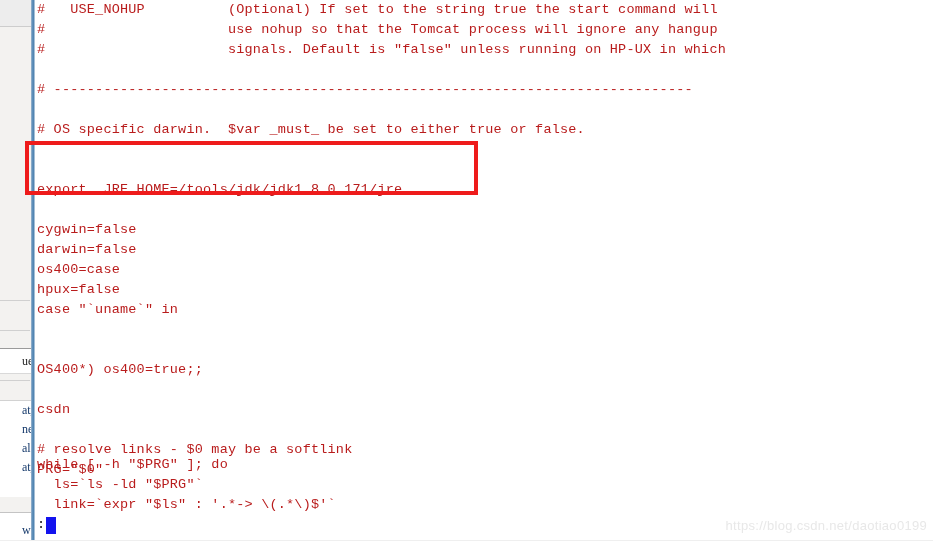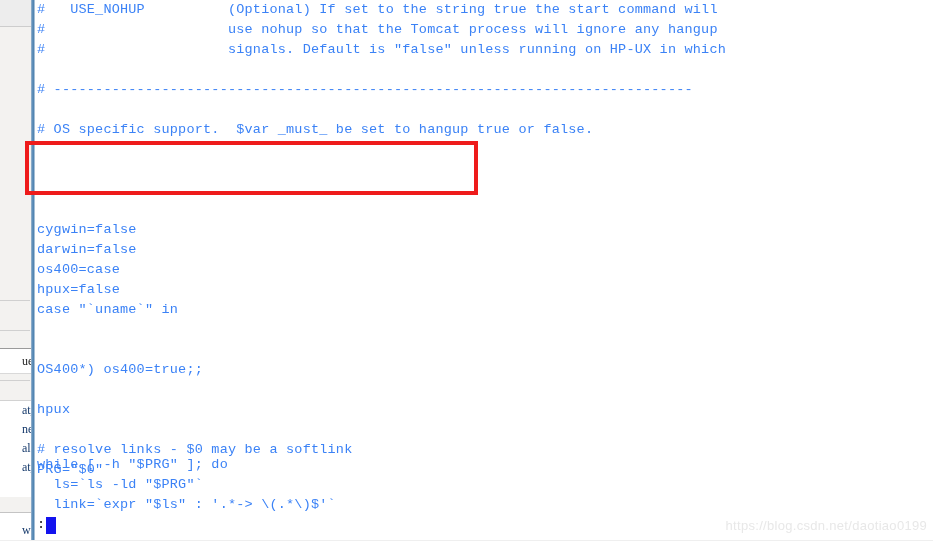--- a/index.html
+++ b/index.html
@@ -109,21 +109,21 @@
     height: 546px;
     background: #ffffff;
   }
   .code-line {
     position: absolute;
     left: 0;
     white-space: pre;
     font-family: "Liberation Mono", "DejaVu Sans Mono", monospace;
     font-size: 13.5px;
     line-height: 20px;
-    color: #3b82f6;
+    color: #b91c1c;
     letter-spacing: 0.2px;
   }
 
   
   .red-box {
     position: absolute;
     left: 25px;
     top: 141px;
     width: 453px;
     height: 54px;
@@ -206,30 +206,31 @@
 
   <div class="term-border"></div>
   <div class="term-border-inner"></div>
 
   <div class="terminal">
     <div class="code-line" style="top:0px">#   USE_NOHUP          (Optional) If set to the string true the start command will</div>
     <div class="code-line" style="top:20px">#                      use nohup so that the Tomcat process will ignore any hangup</div>
     <div class="code-line" style="top:40px">#                      signals. Default is "false" unless running on HP-UX in which</div>
     <div class="code-line" style="top:80px"># -----------------------------------------------------------------------------</div>
     <div class="code-line" style="top:100px"></div>
-    <div class="code-line" style="top:120px"># OS specific support.  $var _must_ be set to hangup true or false.</div>
+    <div class="code-line" style="top:120px"># OS specific darwin.  $var _must_ be set to either true or false.</div>
     <div class="code-line" style="top:140px"></div>
+    <div class="code-line" style="top:180px">export  JRE_HOME=/tools/jdk/jdk1.8.0_171/jre</div>
     <div class="code-line" style="top:200px"></div>
     <div class="code-line" style="top:220px">cygwin=false</div>
     <div class="code-line" style="top:240px">darwin=false</div>
     <div class="code-line" style="top:260px">os400=case</div>
     <div class="code-line" style="top:280px">hpux=false</div>
     <div class="code-line" style="top:300px">case "`uname`" in</div>
     <div class="code-line" style="top:360px">OS400*) os400=true;;</div>
-    <div class="code-line" style="top:400px">hpux</div>
+    <div class="code-line" style="top:400px">csdn</div>
     <div class="code-line" style="top:420px"></div>
     <div class="code-line" style="top:440px"># resolve links - $0 may be a softlink</div>
     <div class="code-line" style="top:460px">PRG="$0"</div>
     <div class="code-line" style="top:480px"></div>
     <div class="code-line" style="top:455px">while [ -h "$PRG" ]; do</div>
     <div class="code-line" style="top:475px">  ls=`ls -ld "$PRG"`</div>
     <div class="code-line" style="top:495px">  link=`expr "$ls" : '.*-&gt; \(.*\)$'`</div>
 
     <div class="vim-cmdline">
       <span>:</span><span class="block-cursor" style="background: rgb(19, 19, 238);"></span>

